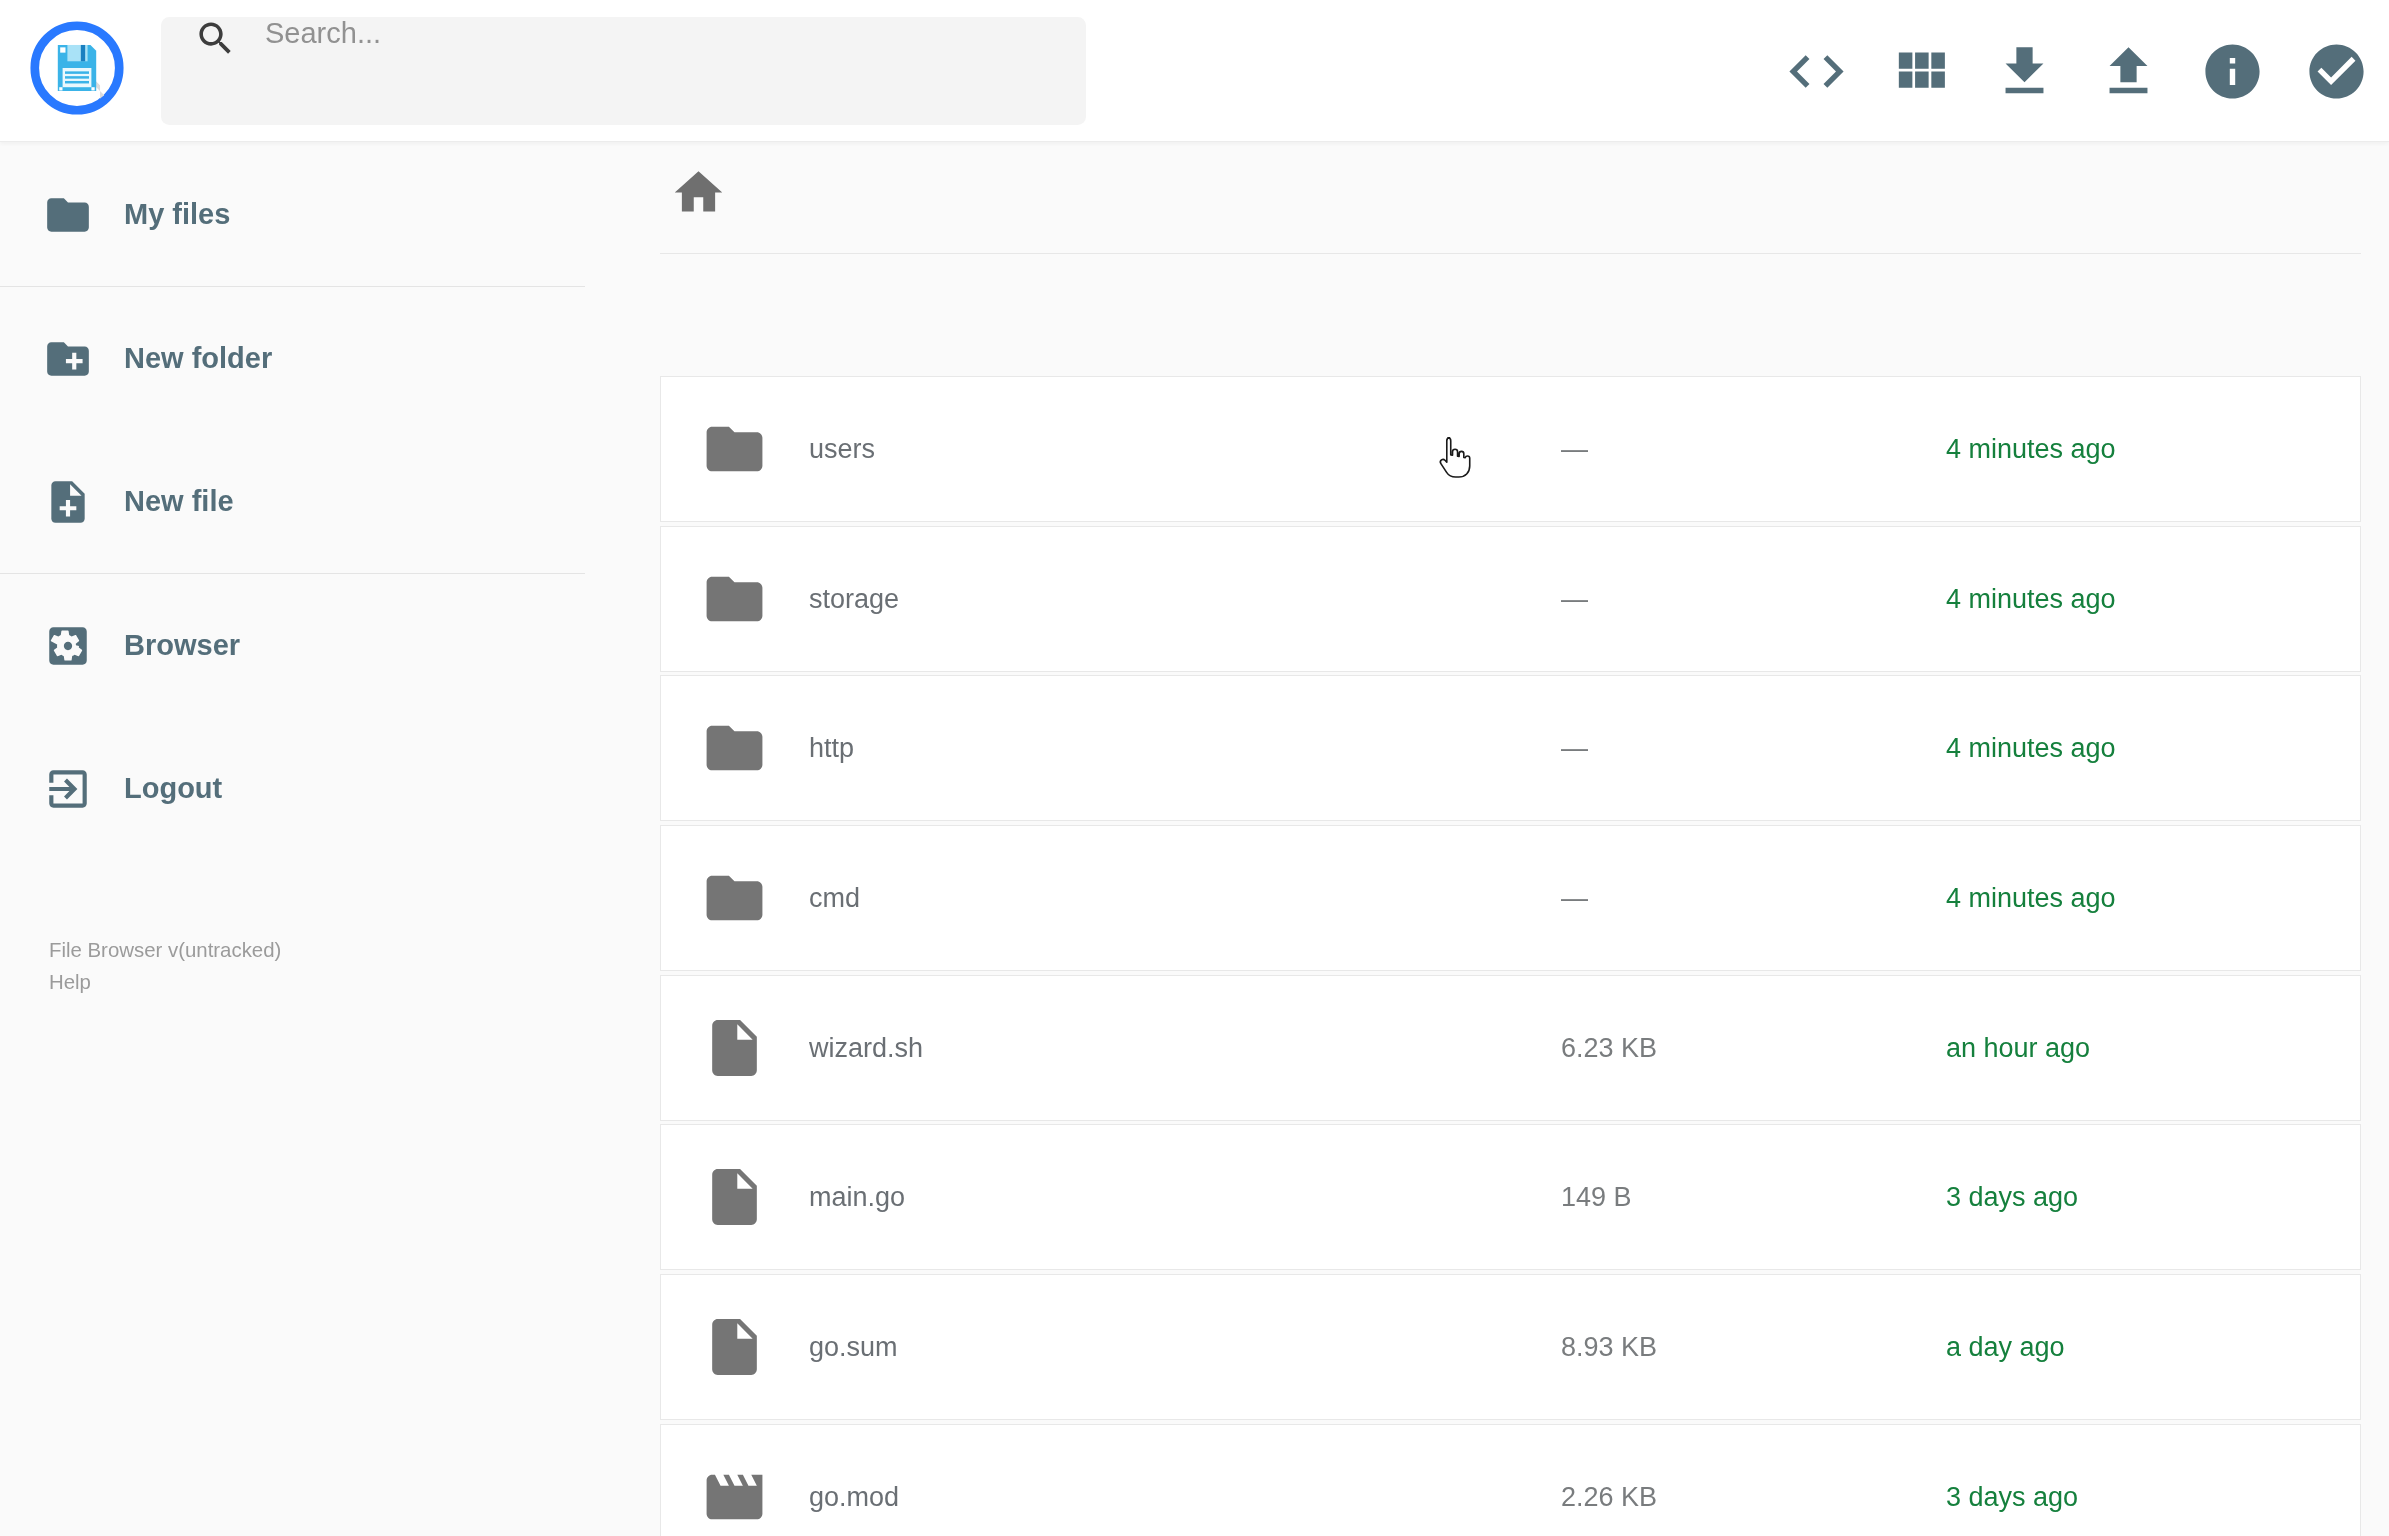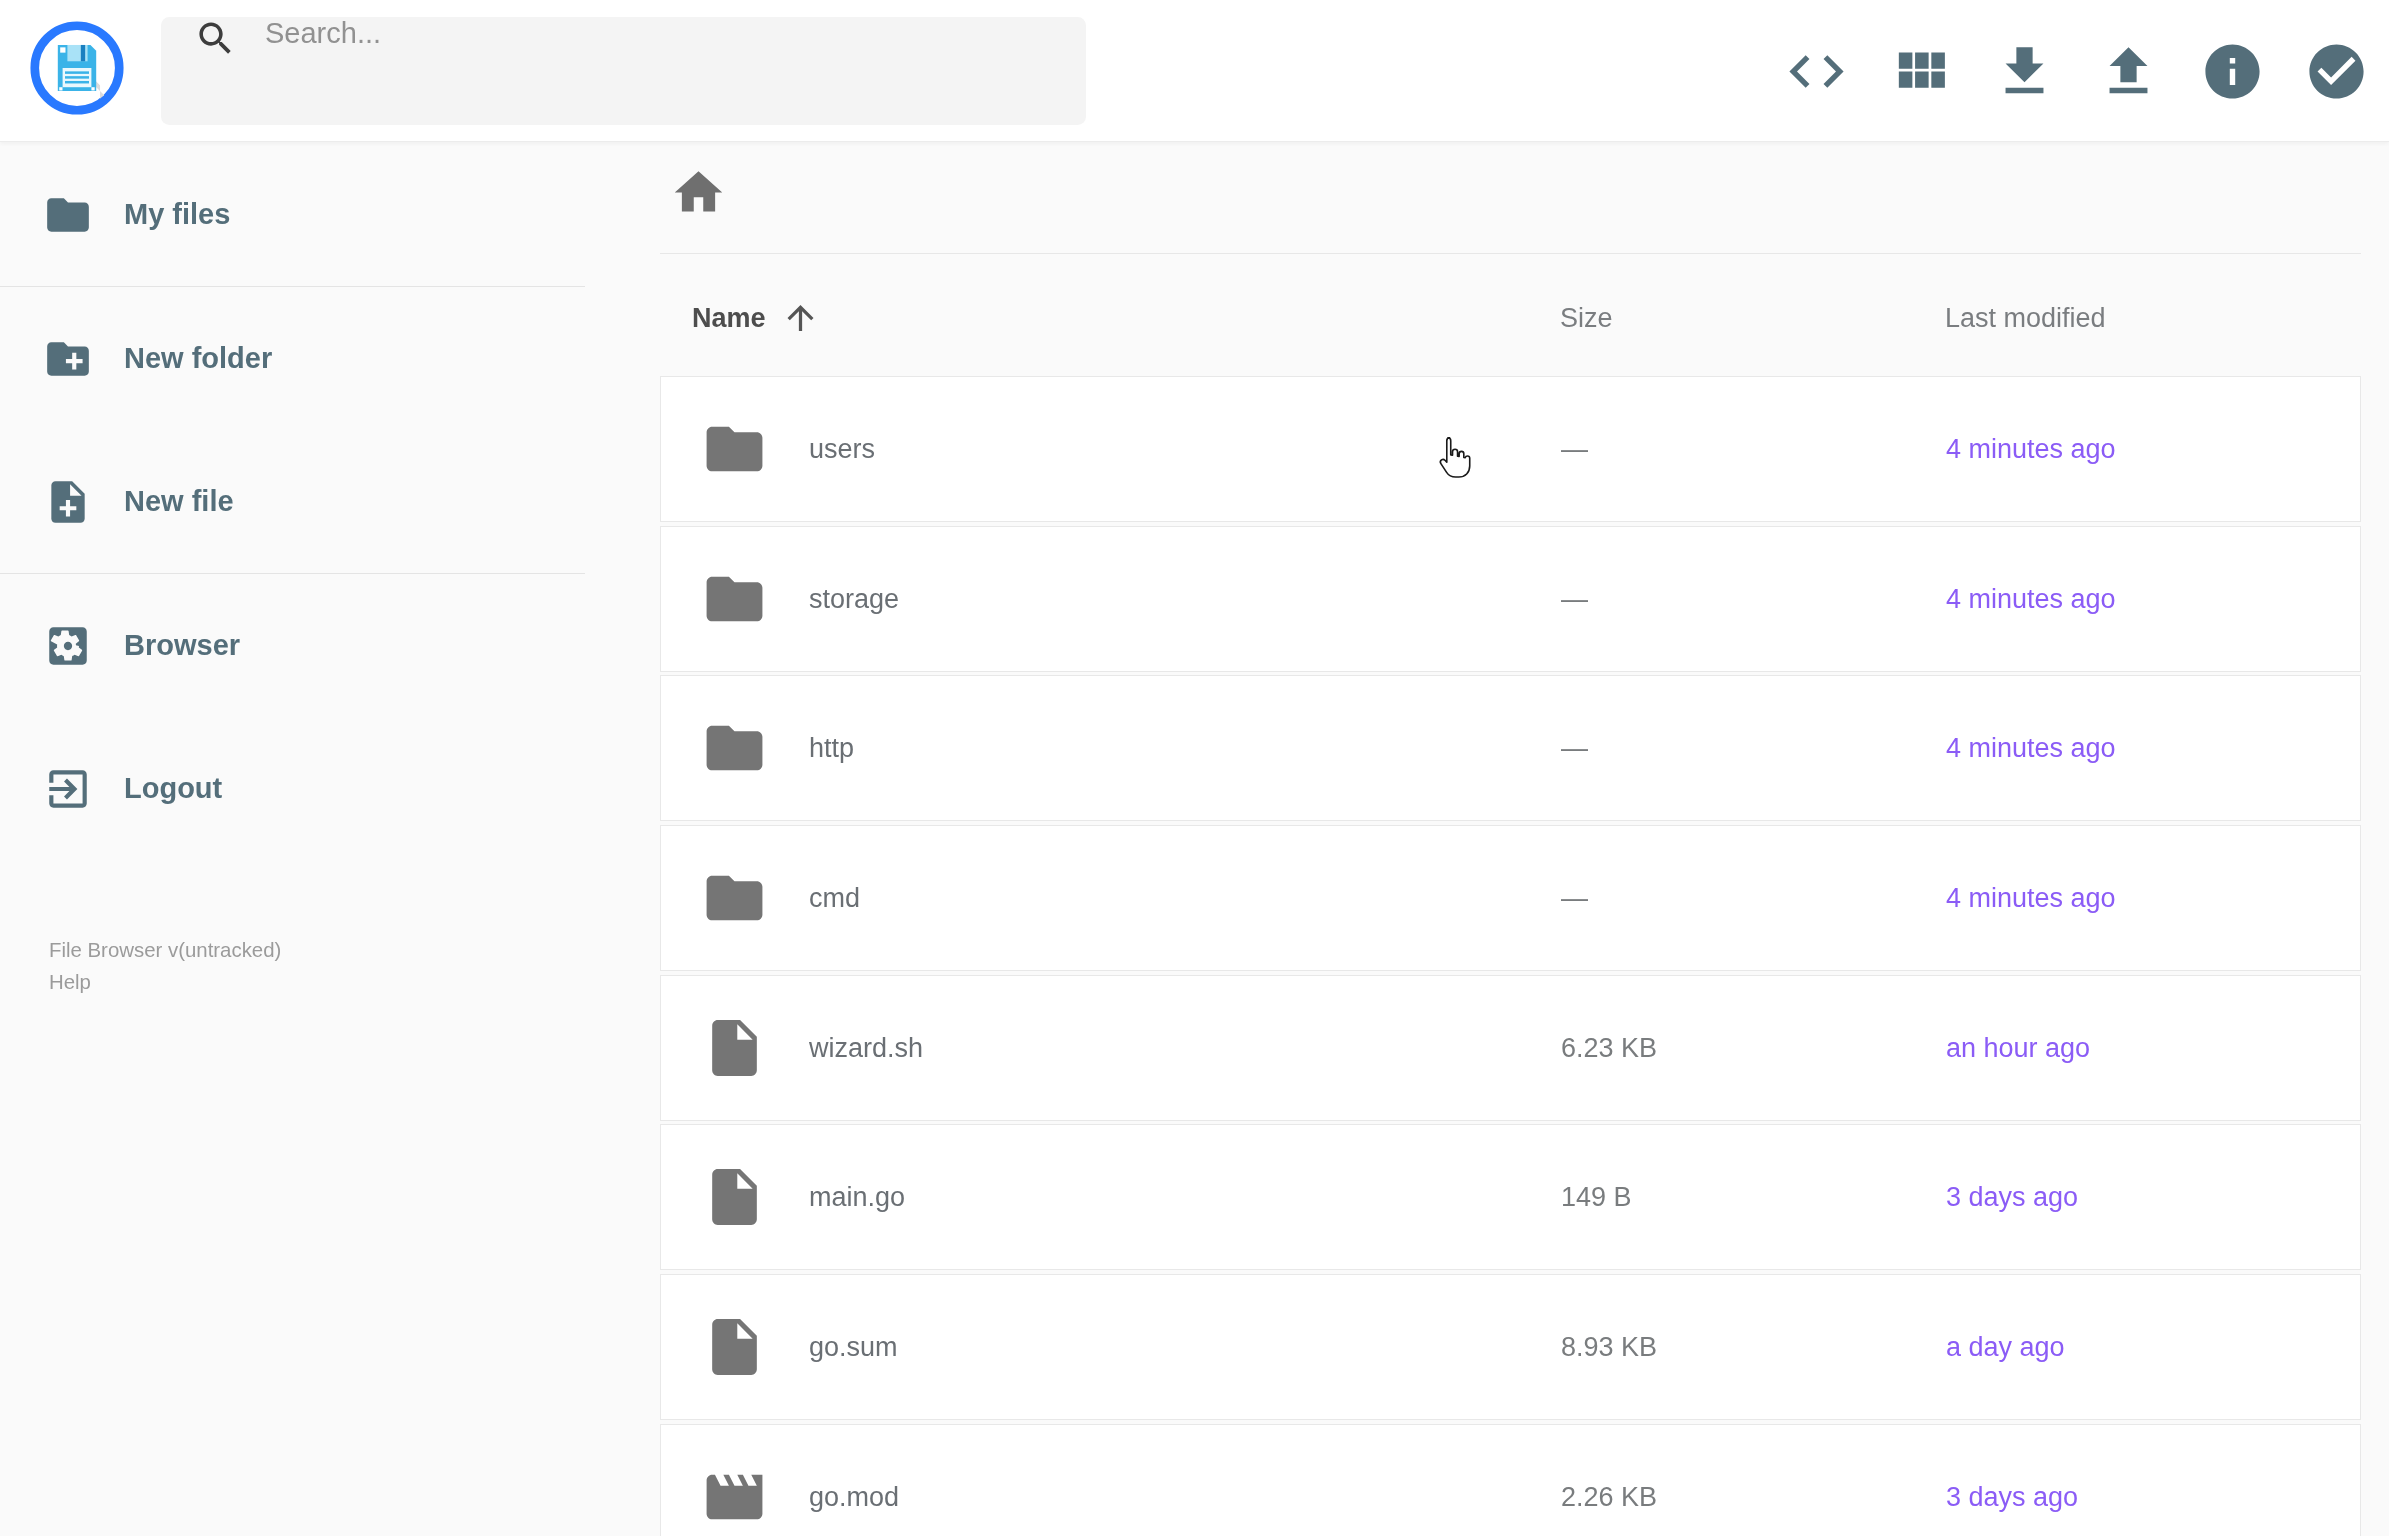--- a/index.html
+++ b/index.html
@@ -72,21 +72,21 @@
   .row{
     position:relative; width:1701px; height:146px; margin-bottom:3.7px;
     background:#fff; border:1.9px solid var(--row_border,#e8e8e8);
     cursor:pointer;
     padding-left:35px;
   }
   .row .cell{position:absolute; top:50%; transform:translateY(-50%); font-size:27px;}
   .row .cell-icon{left:40px; color:var(--icon_gray,#757575); height:67px;}
   .row .cell-name{left:148px; color:var(--row_text_gray,#6a6f74);}
   .row .cell-size{left:900px; color:#797c7e;}
-  .row .cell-mod{left:1285px; color:#8b5cf6;}
+  .row .cell-mod{left:1285px; color:#15803d;}
   
   .hand-cursor{position:absolute; left:1433px; top:433px; z-index:50; pointer-events:none;}
 </style>
 </head>
 <body>
 
 <div class="app-header">
   <div class="logo">
     <svg viewBox="0 0 100 100" width="96" height="96">
       <defs>
@@ -194,30 +194,20 @@
 </div>
 
 <div class="main">
   <button class="home-btn">
     <svg viewBox="0 0 24 24" width="57" height="57">
         <path fill="currentColor" d="M10 20v-6h4v6h5v-8h3L12 3 2 12h3v8z"></path>
       </svg>
   </button>
   <div class="bc-divider"></div>
 
-  <div class="listing-header">
-    <div class="col col-name">
-      <span>Name</span>
-      <svg class="sort-ic" viewBox="0 0 24 24" width="39" height="39">
-          <path fill="currentColor" d="M4 12l1.41 1.41L11 7.83V20h2V7.83l5.58 5.58L20 12l-8-8-8 8z"></path>
-        </svg>
-    </div>
-    <div class="col col-size">Size</div>
-    <div class="col col-mod">Last modified</div>
-  </div>
 
   <div id="rows">
       <div class="row">
         <span class="cell cell-icon"><svg viewBox="0 0 24 24" width="67" height="67">
             <path d="M10 4H4c-1.1 0-1.99.9-1.99 2L2 18c0 1.1.9 2 2 2h16c1.1 0 2-.9 2-2V8c0-1.1-.9-2-2-2h-8l-2-2z" fill="currentColor"></path>
           </svg></span>
         <span class="cell cell-name">users</span>
         <span class="cell cell-size">—</span>
         <span class="cell cell-mod">4 minutes ago</span>
       </div>

